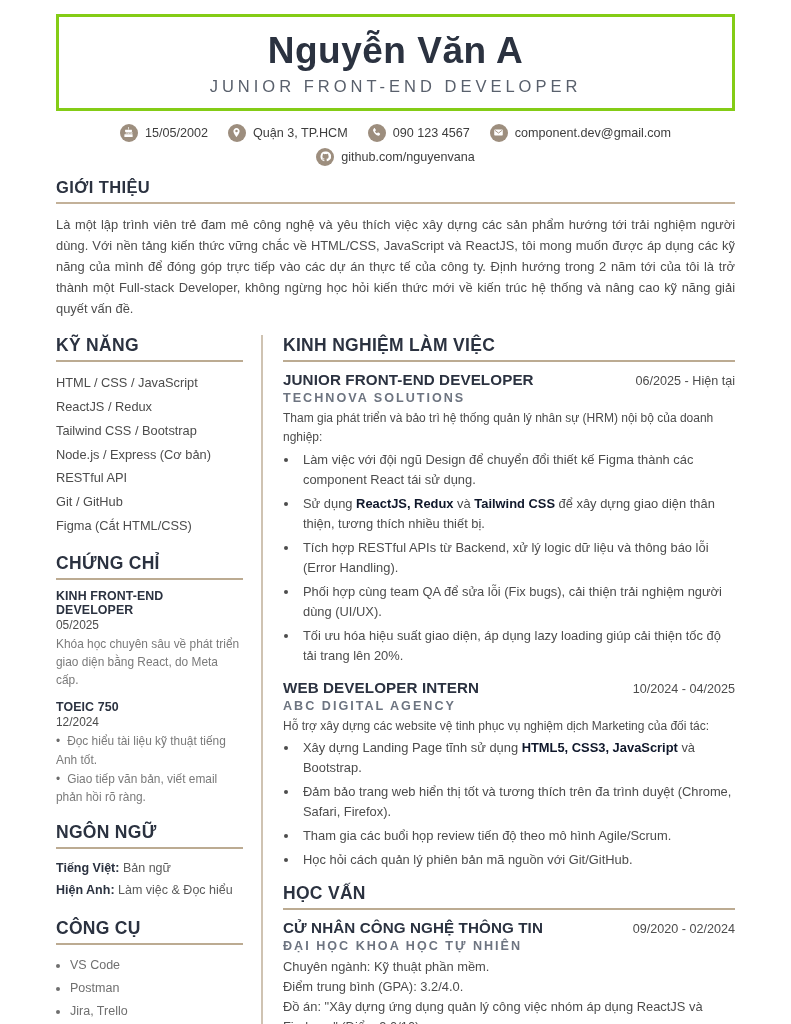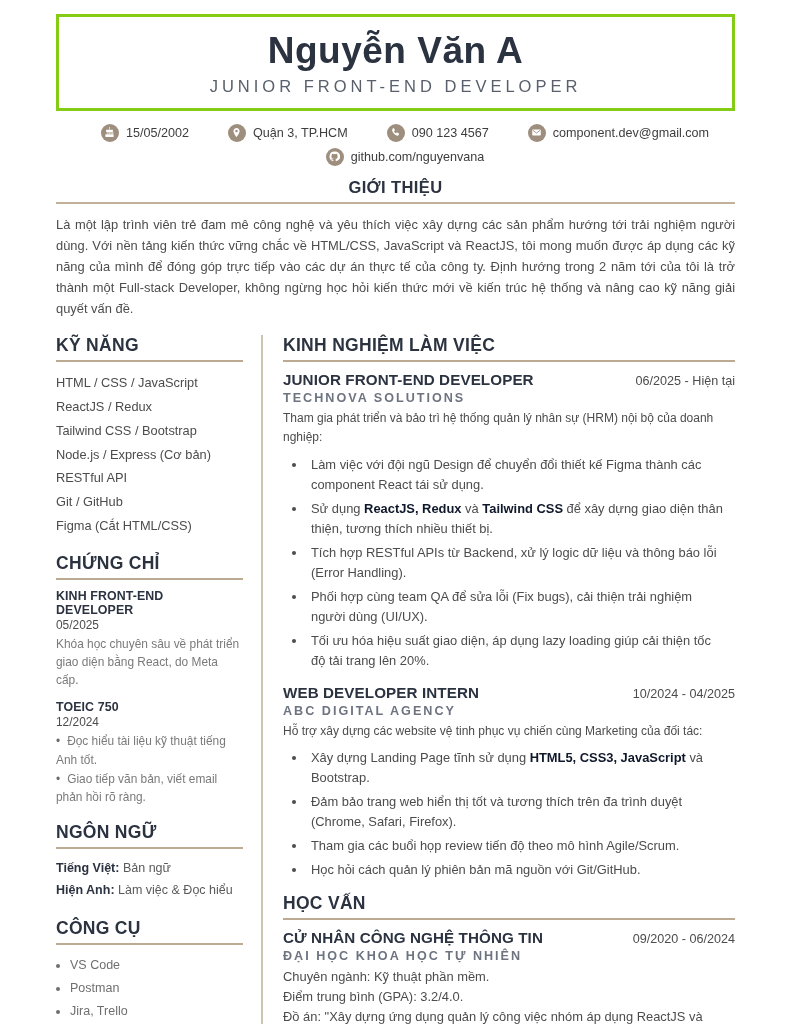--- a/index.html
+++ b/index.html
@@ -55,21 +55,20 @@
     gap: 20px;
     margin-bottom: 6px;
   }
   .contact-item {
     display: flex;
     align-items: center;
     gap: 7px;
     font-size: 12.6px;
     color: #3d3d3d;
     white-space: nowrap;
-    margin-left: 19px;
   }
   .cicon {
     width: 18px;
     height: 18px;
     border-radius: 50%;
     background: #9d8e7e;
     display: inline-flex;
     align-items: center;
     justify-content: center;
     flex: 0 0 18px;
@@ -78,21 +77,20 @@
 
   
   .sec-title {
     color: #2b3240;
     font-weight: bold;
   }
 
   
   .intro-wrap { margin-top: 12px; }
   .intro-head {
-    text-align: center;
     font-size: 16.5px;
     letter-spacing: 0.4px;
   }
   .intro-rule { height: 2px; background: #c3b199; margin: 5px 0 11px 0; }
   .intro-body {
     font-size: 12.9px;
     line-height: 1.62;
     text-align: justify;
     color: #4c4c4c;
   }
@@ -205,21 +203,21 @@
     font-weight: bold;
     margin-top: 3px;
     margin-bottom: 4px;
   }
   .job-sum {
     font-size: 12px;
     color: #4c4c4c;
     line-height: 1.55;
     margin-bottom: 3px;
   }
-  .job-ul { margin: 8px; padding: 0 0 0 16px; }
+  .job-ul { margin: 0; padding: 0 0 0 16px; }
   .job-ul li {
     font-size: 12.9px;
     color: #4c4c4c;
     line-height: 1.55;
     margin-bottom: 4px;
     padding-left: 4px;
   }
   .job-ul li b { color: #0f172a; }
   .edu-line {
     font-size: 12.9px;
@@ -378,37 +376,37 @@
             <li>Tối ưu hóa hiệu suất giao diện, áp dụng lazy loading giúp cải thiện tốc độ tải trang lên 20%.</li>
           </ul>
         </div>
 
         <div class="job">
           <div class="job-top">
             <div class="job-title">WEB DEVELOPER INTERN</div>
             <div class="job-date">10/2024 - 04/2025</div>
           </div>
           <div class="job-org">ABC DIGITAL AGENCY</div>
-          <div class="job-sum">Hỗ trợ xây dựng các website vệ tinh phục vụ chiến cùng Marketing của đối tác:</div>
+          <div class="job-sum">Hỗ trợ xây dựng các website vệ tinh phục vụ nghiệm dịch Marketing của đối tác:</div>
           <ul class="job-ul">
             <li>Xây dựng Landing Page tĩnh sử dụng <b>HTML5, CSS3, JavaScript</b> và Bootstrap.</li>
             <li>Đảm bảo trang web hiển thị tốt và tương thích trên đa trình duyệt (Chrome, Safari, Firefox).</li>
             <li>Tham gia các buổi họp review tiến độ theo mô hình Agile/Scrum.</li>
             <li>Học hỏi cách quản lý phiên bản mã nguồn với Git/GitHub.</li>
           </ul>
         </div>
       </div>
 
       <div class="r-sec">
         <div class="sec-title r-head">HỌC VẤN</div>
         <div class="r-head-rule"></div>
         <div class="job">
           <div class="job-top">
             <div class="job-title">CỬ NHÂN CÔNG NGHỆ THÔNG TIN</div>
-            <div class="job-date">09/2020 - 06/2024</div>
+            <div class="job-date">09/2020 - 02/2024</div>
           </div>
           <div class="job-org">ĐẠI HỌC KHOA HỌC TỰ NHIÊN</div>
           <div class="edu-line">Chuyên ngành: Kỹ thuật phần mềm.</div>
           <div class="edu-line">Điểm trung bình (GPA): 3.2/4.0.</div>
           <div class="edu-line">Đồ án: "Xây dựng ứng dụng quản lý công việc nhóm áp dụng ReactJS và Firebase" (Điểm 9.0/10).</div>
         </div>
       </div>
 
     </div>
   </div>

